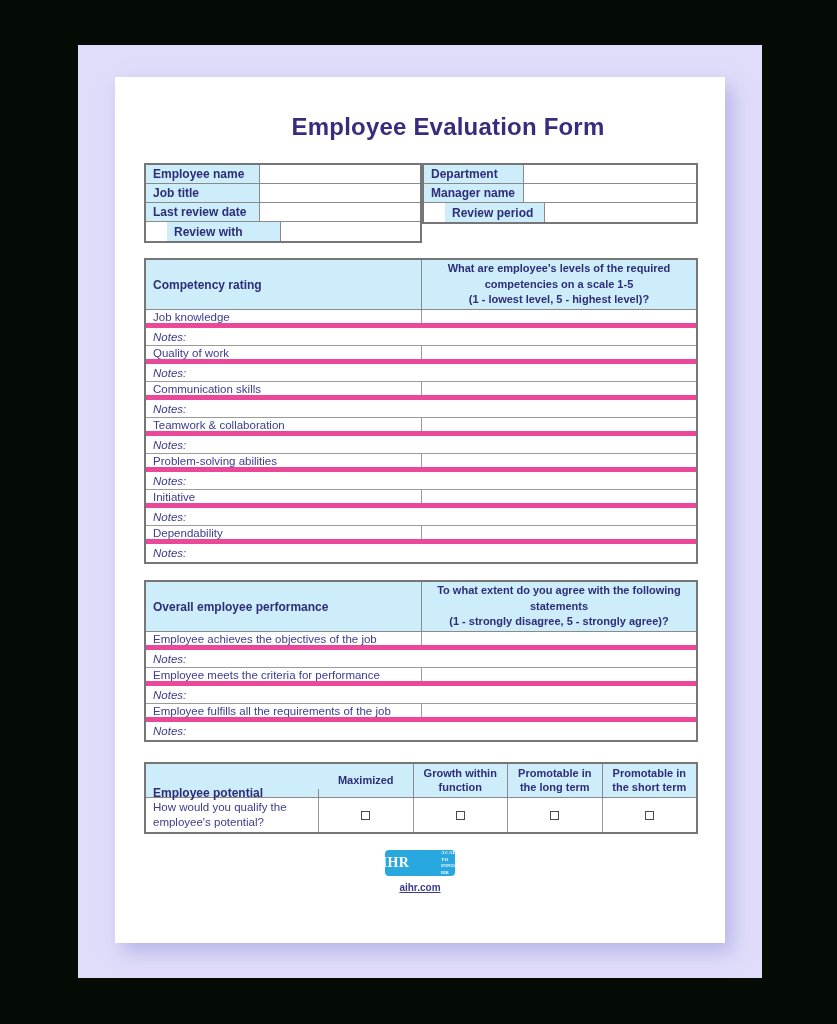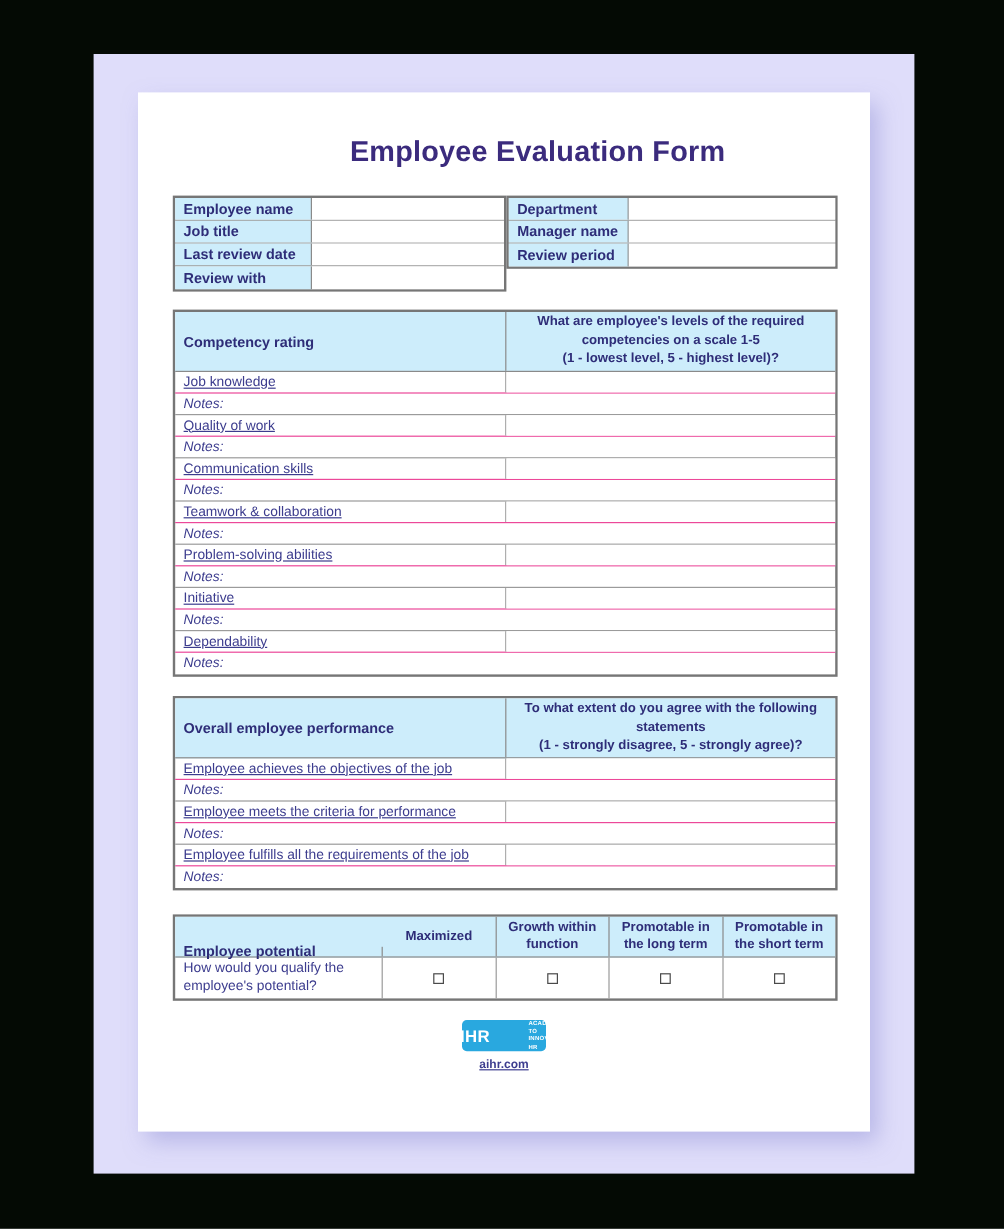--- a/index.html
+++ b/index.html
@@ -25,21 +25,21 @@
     letter-spacing: .2px;
     margin-left: 28px;
   }
 
   
   .info-wrap { position: absolute; top: 86px; left: 29px; width: 554px; display: flex; align-items: flex-start; font-size: 12px; }
   .grp { border: 2px solid #767676; }
   .grp-left  { width: 278px; }
   .grp-right { width: 276px; }
   .irow { display: flex; height: 19px; border-bottom: 1px solid #8a8a8a; }
-  .irow:last-child { border-bottom: none; }
+  .irow:last-child { border-bottom: none; padding-left: 21px; }
   .ilabel {
     background: #cdedfb; font-weight: bold; color: #2e2d78;
     padding-left: 7px; display: flex; align-items: center;
     border-right: 1px solid #8a8a8a;
   }
   .grp-left .ilabel { width: 114px; }
   .grp-right .ilabel { width: 100px; }
   .ival { flex: 1; background: #fff; }
 
   
@@ -52,21 +52,21 @@
   .th-left {
     width: 276px; border-right: 1px solid #8a8a8a;
     display: flex; align-items: center; padding-left: 7px;
     font-weight: bold; color: #2e2d78; font-size: 12px; text-align: right;
   }
   .th-right {
     flex: 1; display: flex; flex-direction: column; justify-content: center;
     text-align: center; font-weight: bold; color: #2e2d78;
     font-size: 11px; line-height: 1.4;
   }
-  .crow { display: flex; height: 18px; border-bottom: 1px solid #ec4899; text-decoration: underline; }
+  .crow { display: flex; height: 18px; border-bottom: 5px solid #ec4899; }
   .crow-label { width: 276px; border-right: 1px solid #9b9b9b; display: flex; align-items: center; padding-left: 7px; }
   .crow-value { flex: 1; background: #fff; }
   .nrow {
     height: 18px; border-bottom: 1px solid #9b9b9b;
     display: flex; align-items: center; padding-left: 7px; font-style: italic;
   }
   .tbl > div:last-child { border-bottom: none; }
 
   
   .pt-head { display: flex; height: 34px; background: #cdedfb; border-bottom: 1px solid #8a8a8a; font-weight: bold; color: #2e2d78; }
@@ -80,21 +80,21 @@
   .pt-row { display: flex; height: 34px; }
   .pt-q { width: 173px; border-right: 1px solid #9b9b9b; display: flex; align-items: center; padding: 0 10px 0 7px; line-height: 1.3; }
   .pt-cell { flex: 1; border-right: 1px solid #9b9b9b; display: flex; align-items: center; justify-content: center; }
   .pt-cell:last-child { border-right: none; }
   .checkbox { width: 9px; height: 9px; border: 1.5px solid #4a4a4a; background: #fff; display: inline-block; }
 
   
   .logo {
     position: absolute; top: 773px; left: 50%; transform: translateX(-50%);
     width: 70px; height: 26px; background: #29a8df; border-radius: 4px;
-    display: flex; align-items: center; justify-content: center; gap: 16px;
+    display: flex; align-items: center; justify-content: center; gap: 16px; font-family: Liberation Serif, serif;
   }
   .logo-text { color: #fff; font-weight: bold; font-size: 14px; letter-spacing: .3px; }
   .logo-divider { width: 1px; height: 14px; background: #ffffff; opacity: .9; }
   .logo-tagline { color: #fff; font-size: 5px; font-weight: bold; line-height: 1.3; letter-spacing: .2px; }
   .logo-tagline span { display: block; }
   .site-link {
     position: absolute; top: 805px; left: 0; width: 100%;
     text-align: center; font-size: 10px; font-weight: bold;
     color: #3d3d8f; text-decoration: underline; cursor: pointer;
   }

